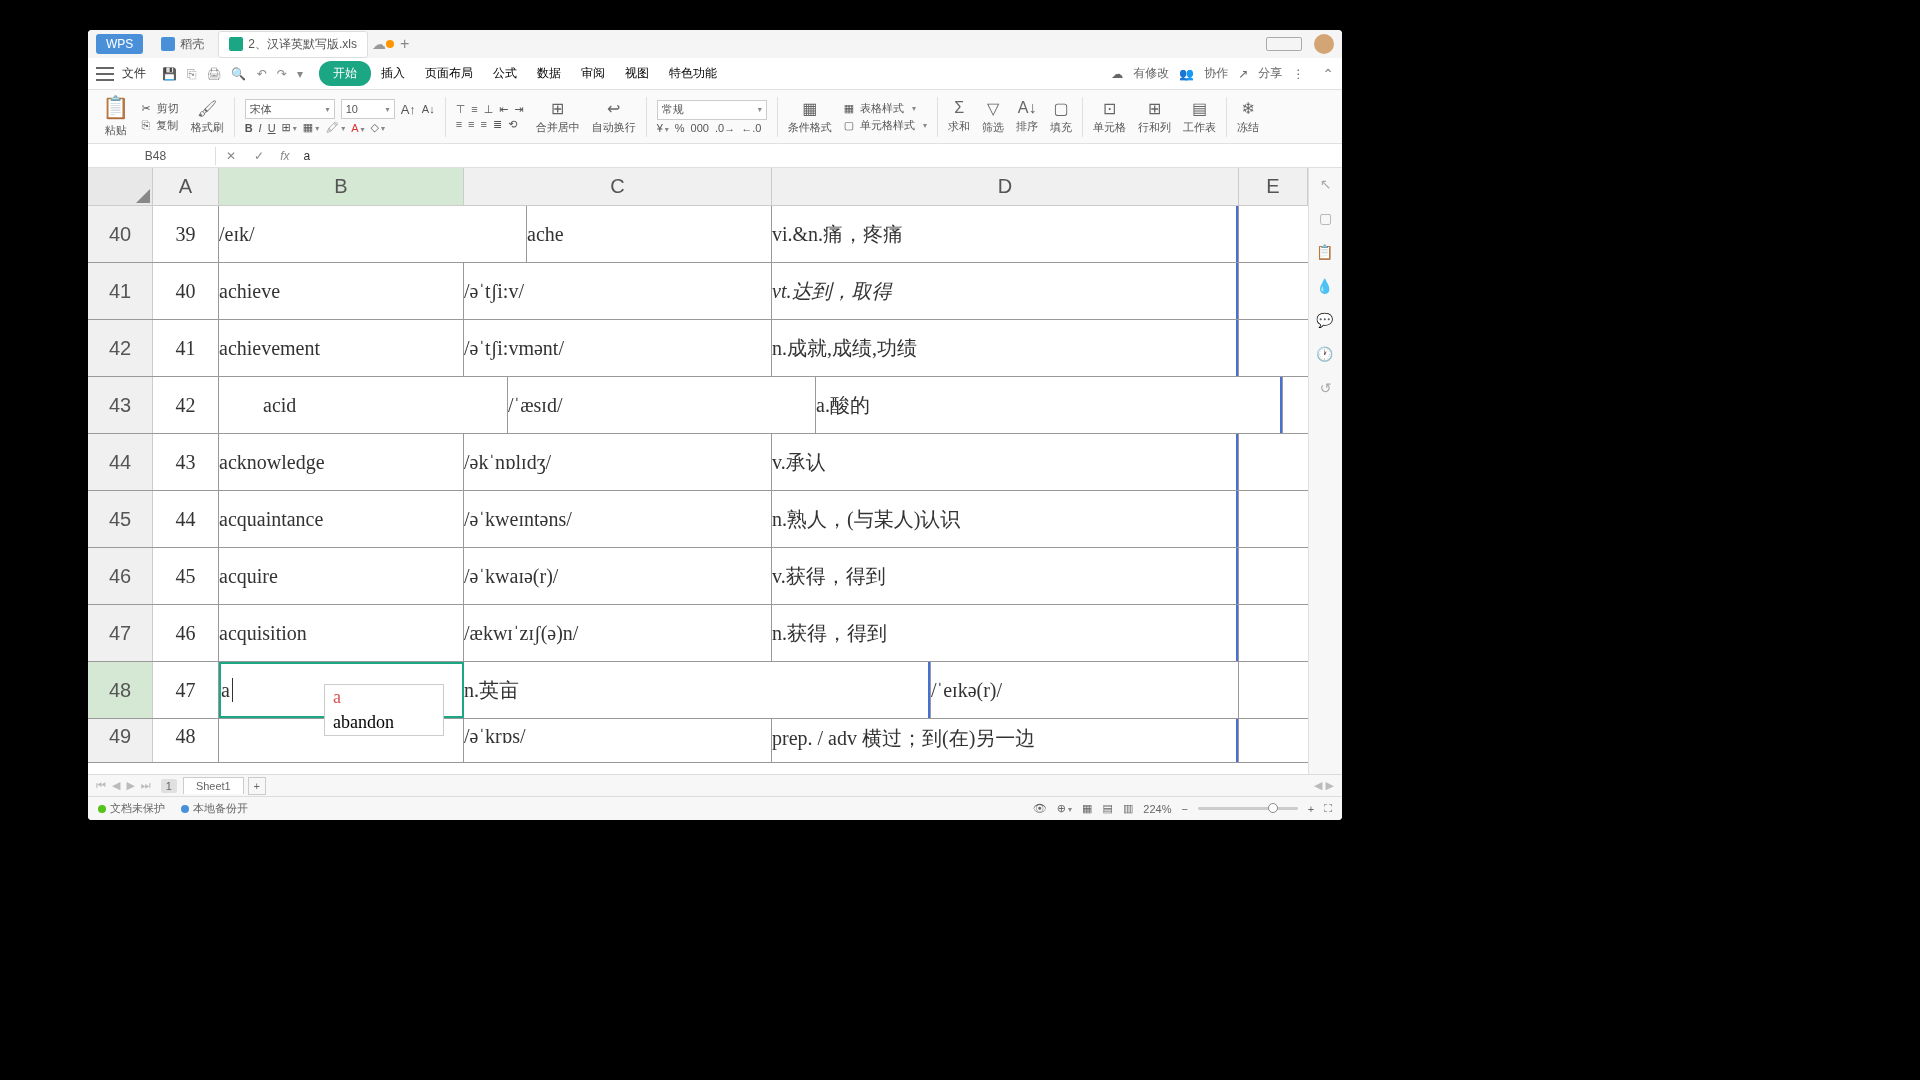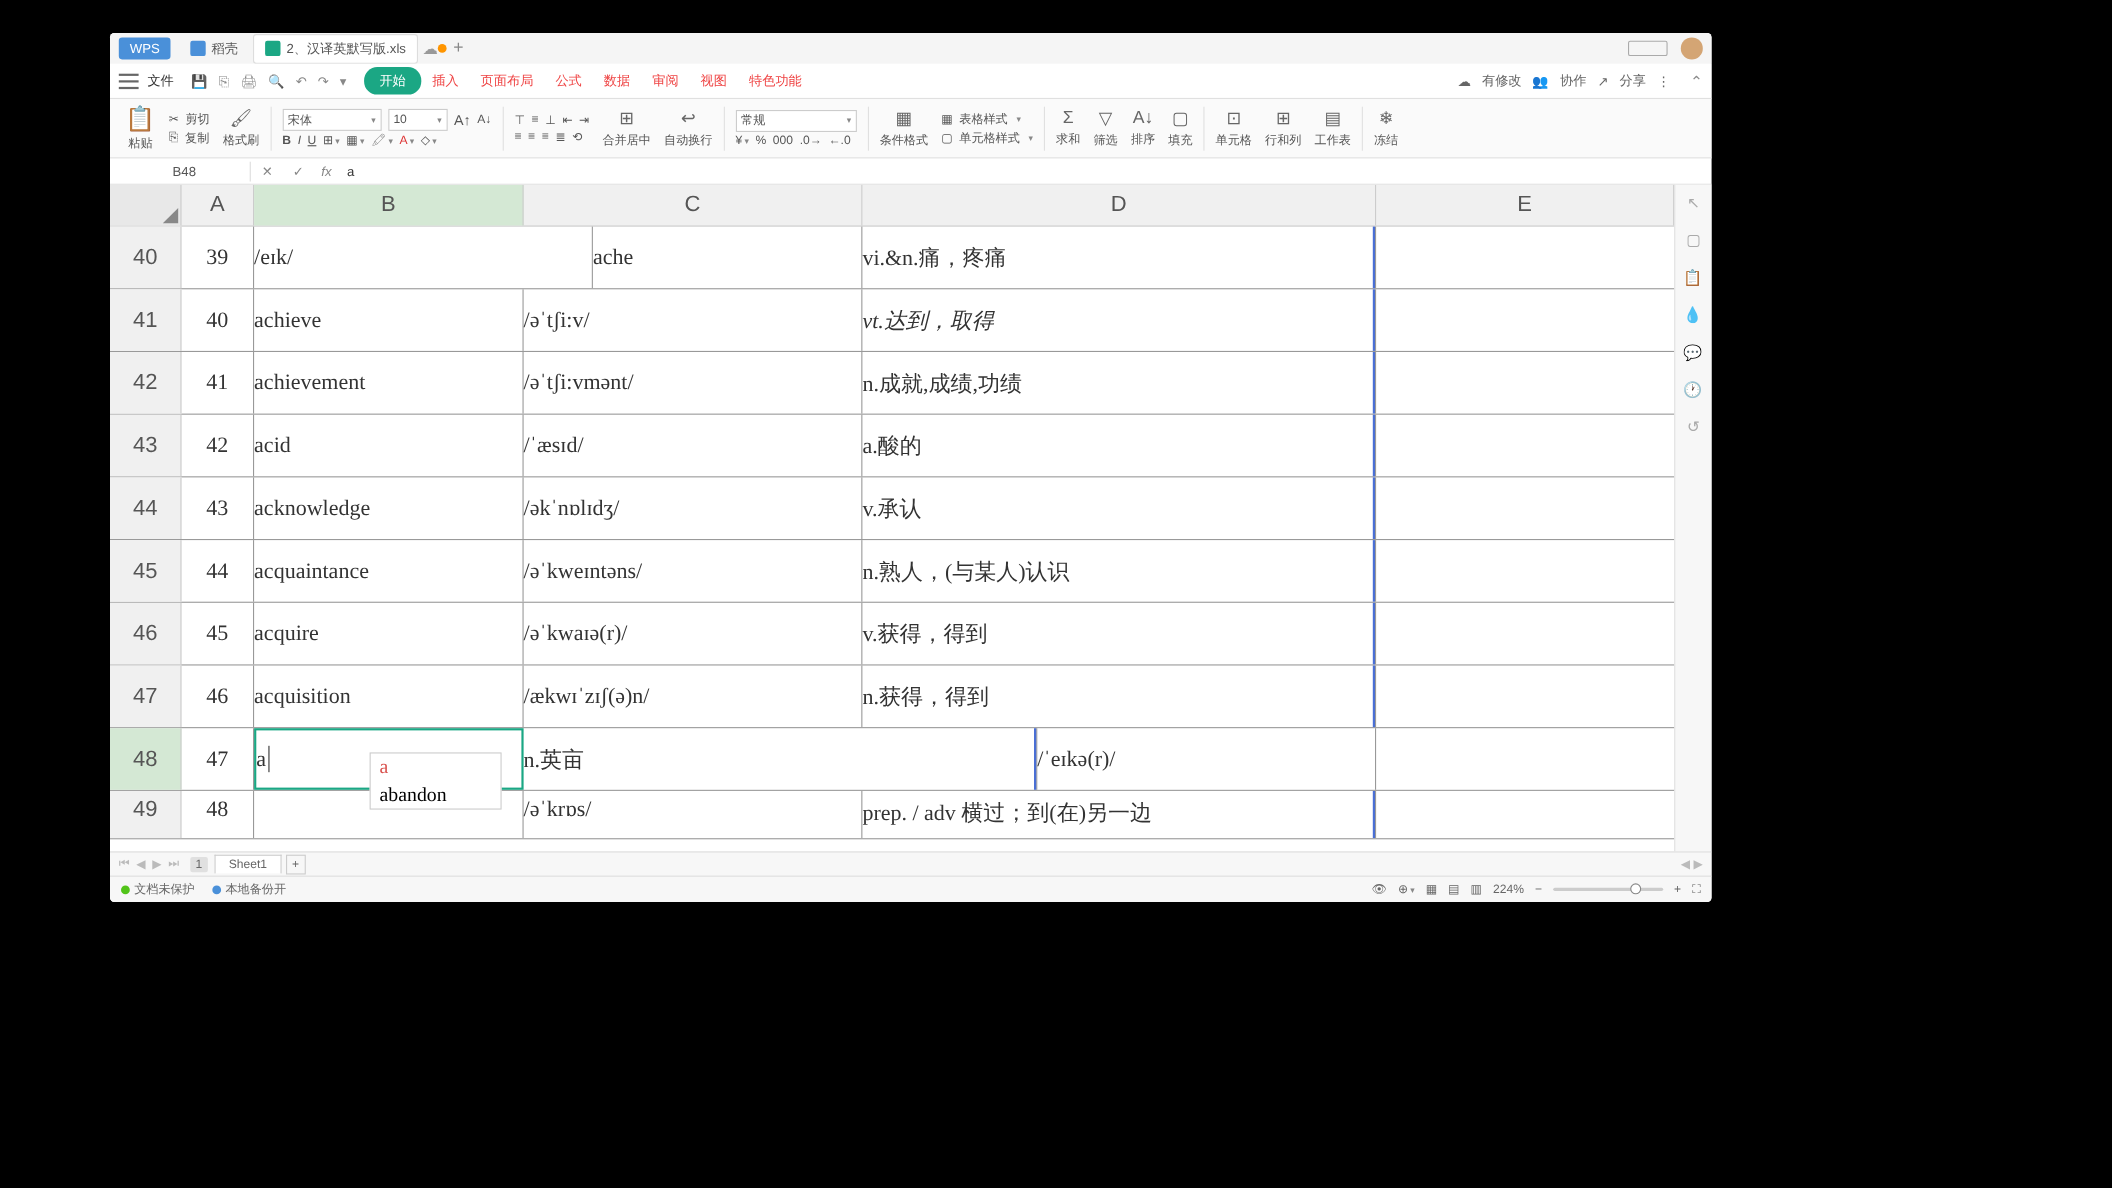--- a/index.html
+++ b/index.html
@@ -1,37 +1,37 @@
 <!DOCTYPE html>
 <html><head>
 <meta charset="utf-8">
 <style>
 * { margin: 0; padding: 0; box-sizing: border-box; }
 body { background: #000; font-family: -apple-system, "Microsoft YaHei", sans-serif; width: 1920px; height: 1080px; position: relative; }
-.window { position: absolute; left: 100px; top: 30px; width: 1456px; height: 790px; background: #fff; border-radius: 4px; overflow: hidden; display: flex; flex-direction: column; }
+.window { position: absolute; left: 88px; top: 30px; width: 1254px; height: 790px; background: #fff; border-radius: 4px; overflow: hidden; display: flex; flex-direction: column; }
 .titlebar { height: 28px; background: #f5f5f5; display: flex; align-items: center; padding: 0 8px; }
 .wps-btn { background: #4a90d9; color: #fff; padding: 3px 10px; font-size: 12px; border-radius: 3px; margin-right: 8px; }
 .tab { display: flex; align-items: center; padding: 4px 10px; font-size: 12px; color: #555; margin-right: 4px; border-radius: 3px; }
 .tab.active { background: #fff; border: 1px solid #ddd; }
 .tab-icon { width: 14px; height: 14px; margin-right: 5px; display: inline-block; }
 .tab-icon.doc { background: #4a90d9; border-radius: 2px; }
 .tab-icon.xls { background: #1ba784; border-radius: 2px; }
 .titlebar-right { margin-left: auto; display: flex; gap: 12px; align-items: center; }
 .cloud-icon { color: #999; font-size: 14px; }
 .dot-orange { width: 8px; height: 8px; background: #ff9500; border-radius: 50%; }
 .add-tab { font-size: 16px; color: #888; cursor: pointer; padding: 0 6px; }
 .win-btns { width: 36px; height: 14px; border: 1px solid #aaa; border-radius: 2px; }
 .avatar { width: 20px; height: 20px; background: #d4a574; border-radius: 50%; }
 
 .menubar { height: 32px; background: #fff; border-bottom: 1px solid #e0e0e0; display: flex; align-items: center; padding: 0 8px; font-size: 12px; }
 .menu-icon { width: 18px; height: 18px; display: flex; flex-direction: column; justify-content: space-around; margin-right: 8px; cursor: pointer; }
 .menu-icon span { height: 2px; background: #666; }
 .menu-file { margin-right: 16px; color: #333; }
 .menu-quickicons { display: flex; gap: 10px; margin-right: 16px; color: #888; }
-.menu-tab { padding: 4px 10px; color: #ef4444; cursor: pointer; }
+.menu-tab { padding: 4px 10px; color: #000000; cursor: pointer; }
 .menu-tab.active { background: #1ba784; color: #fff; border-radius: 12px; padding: 4px 14px; }
 .menubar-right { margin-left: auto; display: flex; gap: 10px; align-items: center; color: #666; font-size: 12px; }
 .collapse-arrow { font-size: 14px; color: #888; margin-left: 8px; }
 
 .ribbon { height: 54px; background: #fafafa; border-bottom: 1px solid #e0e0e0; display: flex; align-items: center; padding: 0 8px; font-size: 11px; color: #555; }
 .ribbon-group { display: flex; flex-direction: column; align-items: center; padding: 0 6px; height: 100%; justify-content: center; gap: 2px; }
 .ribbon-sep { width: 1px; height: 40px; background: #e0e0e0; margin: 0 4px; }
 .ribbon-row { display: flex; align-items: center; gap: 6px; }
 .ribbon-icon { font-size: 16px; color: #666; }
 .ribbon-icon.big { font-size: 22px; }
@@ -324,21 +324,21 @@
           <div class="row">
             <div class="row-h">42</div>
             <div class="cell num" style="width: 66px;">41</div>
             <div class="cell" style="width: 245px;">achievement</div>
             <div class="cell" style="width: 308px;">/əˈtʃi:vmənt/</div>
             <div class="cell" style="width: 467px;">n.成就,成绩,功绩<div class="right-border-blue"></div></div>
           </div>
           <div class="row">
             <div class="row-h">43</div>
             <div class="cell num" style="width: 66px;">42</div>
-            <div class="cell" style="width: 245px;">acid</div>
+            <div class="cell" style="width: 245px; margin-left: 44px;">acid</div>
             <div class="cell" style="width: 308px;">/ˈæsɪd/</div>
             <div class="cell" style="width: 467px;">a.酸的<div class="right-border-blue"></div></div>
           </div>
           <div class="row">
             <div class="row-h">44</div>
             <div class="cell num" style="width: 66px;">43</div>
             <div class="cell" style="width: 245px; text-align: right;">acknowledge</div>
             <div class="cell" style="width: 308px;">/əkˈnɒlɪdʒ/</div>
             <div class="cell" style="width: 467px;">v.承认<div class="right-border-blue"></div></div>
           </div>

